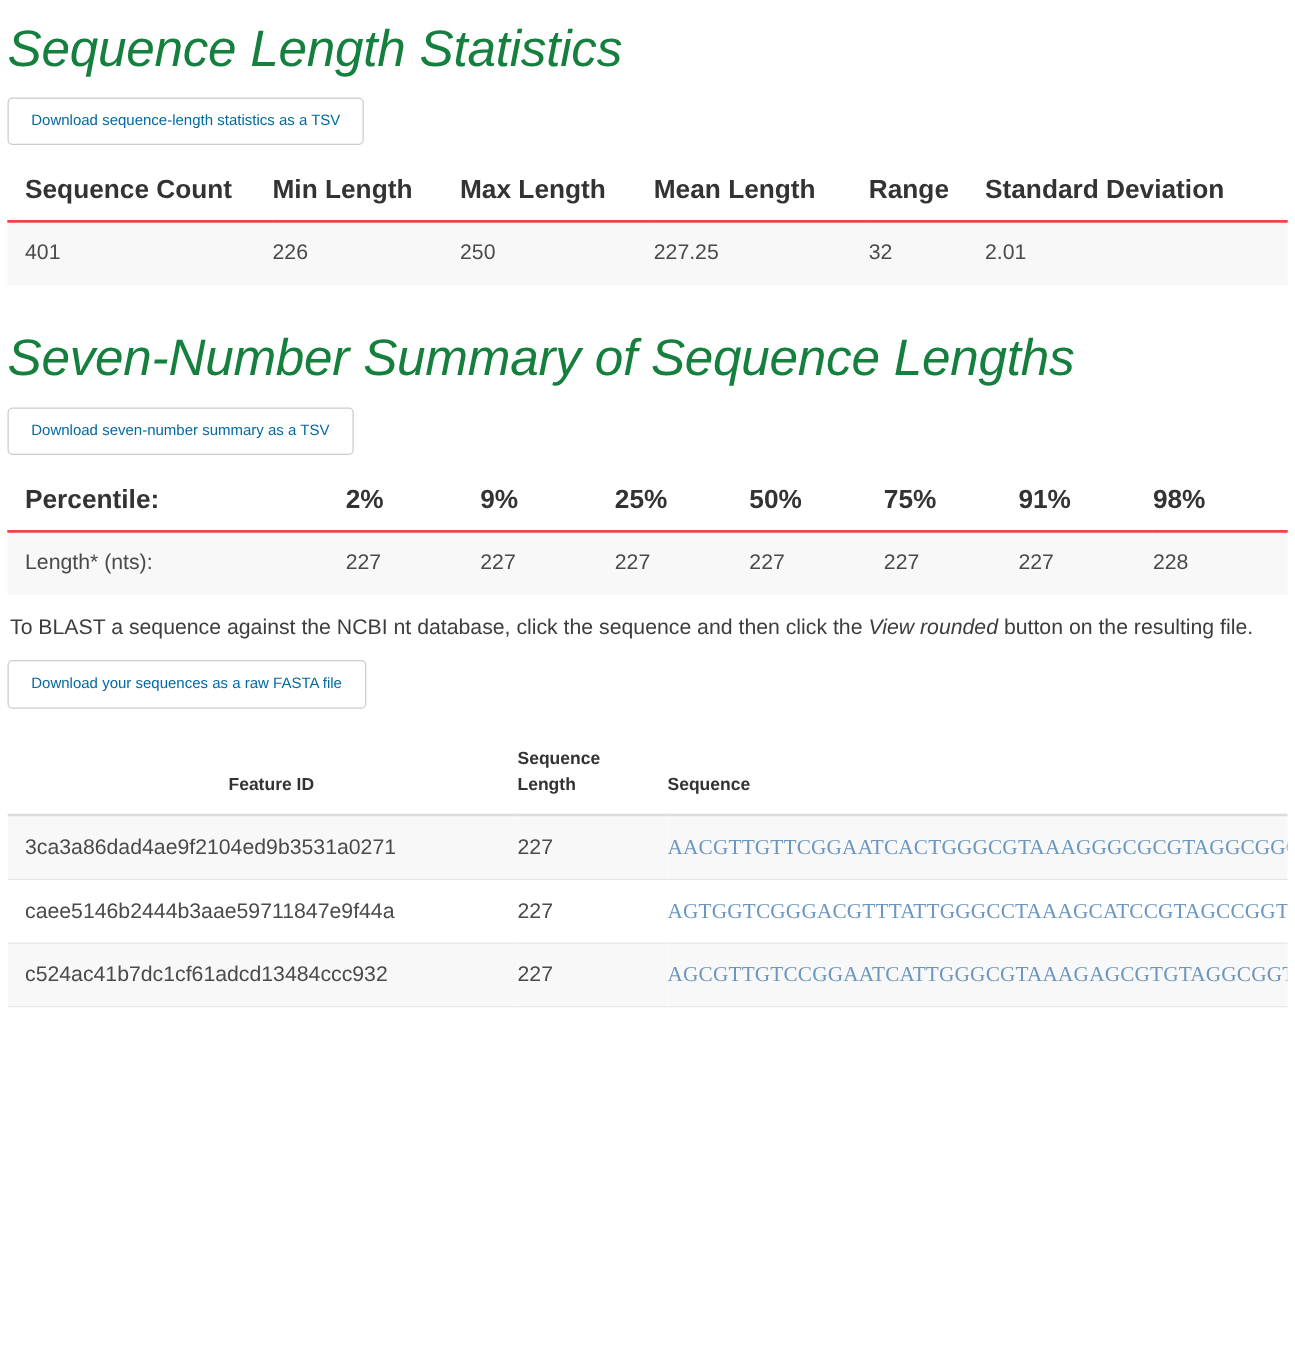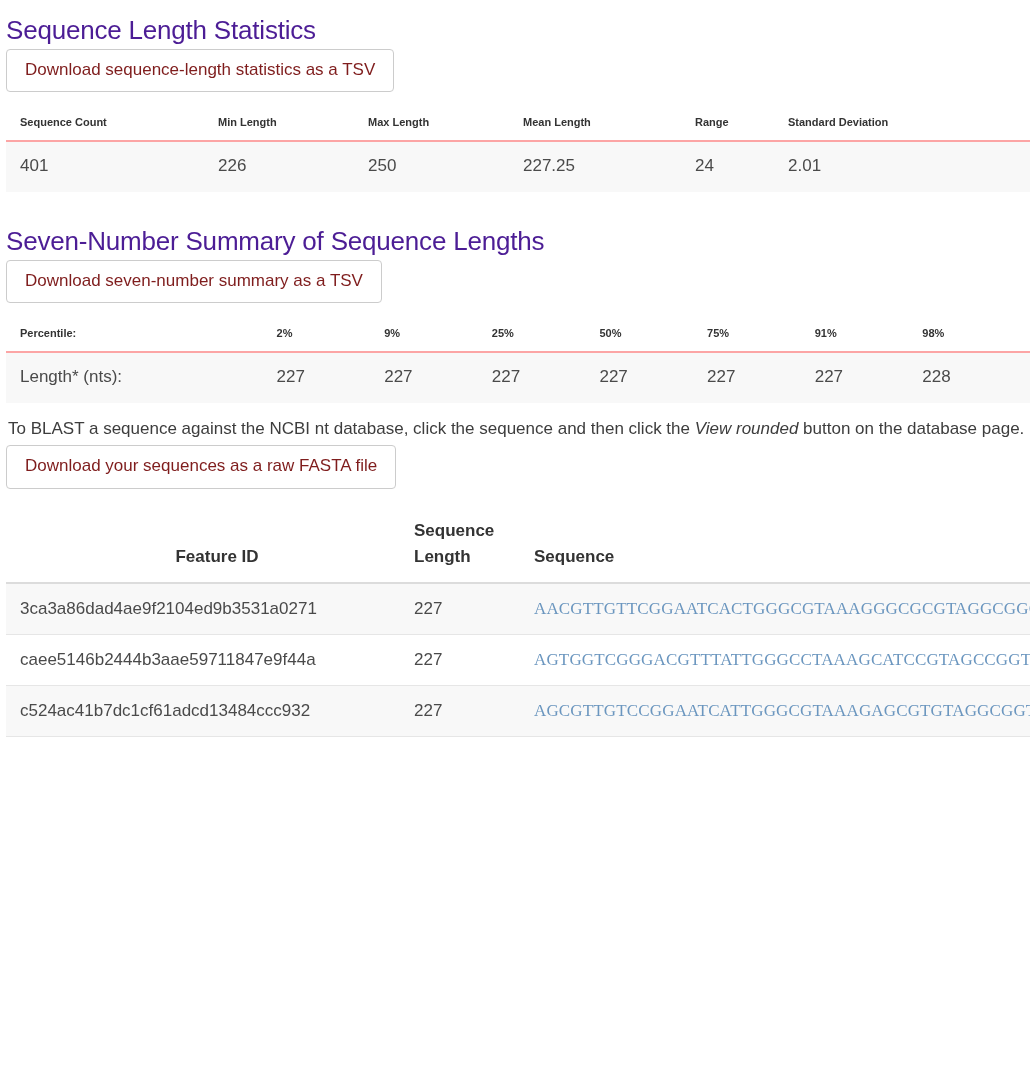--- a/index.html
+++ b/index.html
@@ -17,62 +17,63 @@
     -webkit-font-smoothing: antialiased;
   }
   .page {
     padding: 0 6px;
     box-sizing: border-box;
     width: 1036px;
     position: relative;
   }
 
   h1.section-title {
-    font-size: 26px;
+    font-size: 41px;
     font-weight: 400;
-    color: #4c1d95;
+    color: #15803d;
     margin: 14px 0 0 0;
     line-height: 1.25;
     letter-spacing: -0.2px;
+    font-style: italic;
   }
   h1.section-title.second {
     margin-top: 33px;
   }
   h1.section-title.third {
     margin-top: 36px;
   }
 
   .dl-button {
     display: inline-block;
     border: 1px solid #cccccc;
     border-radius: 4px;
     background: #ffffff;
-    color: #7f1d1d;
-    font-size: 17px;
+    color: #0369a1;
+    font-size: 12px;
     font-family: "Liberation Sans", sans-serif;
     padding: 11px 18px 12px 18px;
-    margin-top: 2px;
+    margin-top: 13px;
     line-height: 1.1;
     cursor: pointer;
     box-sizing: border-box;
   }
 
   table.stats {
     border-collapse: collapse;
     margin-top: 18px;
     width: 1024px;
     table-layout: fixed;
   }
   table.stats th {
     text-align: left;
-    font-size: 11px;
+    font-size: 21px;
     font-weight: bold;
     color: #333333;
     padding: 6px 0 12px 0;
-    border-bottom: 2px solid #fca5a5;
+    border-bottom: 2px solid #ef4444;
     white-space: nowrap;
   }
   table.stats td {
     text-align: left;
     font-size: 17px;
     font-weight: 400;
     color: #4a4a4a;
     padding: 14px 0 16px 0;
     background: #f8f8f8;
     white-space: nowrap;
@@ -123,21 +124,21 @@
     margin-top: 23px;
     width: 1500px;
     table-layout: fixed;
   }
   table.seqtable col.fid { width: 408px; }
   table.seqtable col.slen { width: 120px; }
   table.seqtable col.seq { width: 972px; }
 
   table.seqtable th {
     text-align: left;
-    font-size: 17px;
+    font-size: 14px;
     font-weight: bold;
     color: #333333;
     vertical-align: bottom;
     padding: 6px 0 12px 0;
     border-bottom: 2px solid #dcdcdc;
     line-height: 1.55;
   }
   table.seqtable th:first-child { padding-left: 14px; text-align: center; }
 
   table.seqtable td {
@@ -194,21 +195,21 @@
         <th>Range</th>
         <th>Standard Deviation</th>
       </tr>
     </thead>
     <tbody>
       <tr>
         <td>401</td>
         <td>226</td>
         <td>250</td>
         <td>227.25</td>
-        <td>24</td>
+        <td>32</td>
         <td>2.01</td>
       </tr>
     </tbody>
   </table>
 
   
   <h1 class="section-title second">Seven-Number Summary of Sequence Lengths</h1>
 
   <div class="dl-button">Download seven-number summary as a TSV</div>
 
@@ -245,21 +246,21 @@
         <td>227</td>
         <td>227</td>
         <td>228</td>
       </tr>
     </tbody>
   </table>
 
 
   
 
-  <p class="body-text"><span>To BLAST a sequence against the NCBI nt database, click the sequence and then click the </span><em>View rounded</em><span> button on the database page.</span></p>
+  <p class="body-text"><span>To BLAST a sequence against the NCBI nt database, click the sequence and then click the </span><em>View rounded</em><span> button on the resulting file.</span></p>
 
   <div class="dl-button">Download your sequences as a raw FASTA file</div>
 
 
   <div class="clip">
     <table class="seqtable">
       <colgroup>
         <col class="fid">
           <col class="slen">
           <col class="seq">

